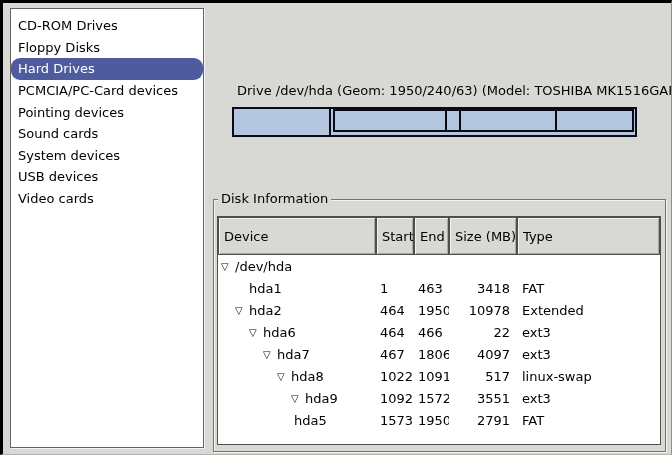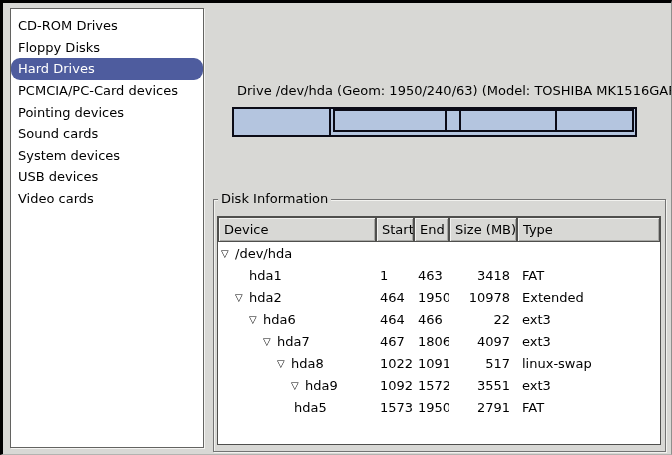--- a/index.html
+++ b/index.html
@@ -45,21 +45,21 @@
   .legend {
     position:absolute; top:-9px; left:4px; padding:0 3px;
     background:var(--bg,#d8d8d5); white-space:nowrap;
   }
 
   
   .table {
     position:absolute; left:3px; top:16px; width:444px; height:229px;
     background:#fff; border:1px solid #4f4f4d; overflow:hidden;
   }
-  .thead { display:flex; height:25px; }
+  .thead { display:flex; height:38px; }
   .th {
     background:var(--bg,#d8d8d5); border:1px solid #4f4f4d;
     box-shadow:inset 1px 1px 0 #f2f2f0, inset -1px -1px 0 #a8a8a5;
     display:flex; align-items:center; padding-left:5px; white-space:nowrap; overflow:hidden; cursor:default;
   }
   .tr { display:flex; height:22px; align-items:stretch; cursor:default; }
   .td { display:flex; align-items:center; white-space:nowrap; overflow:hidden; }
   .c0 { width:158px; } .c1 { width:38px; } .c2 { width:35px; } .c3 { width:68px; } .c4 { flex:1;text-align:right; }
   .td.c1,.td.c2 { padding-left:4px; }
   .td.c3 { justify-content:flex-end; padding-right:7px;text-align:right; }

